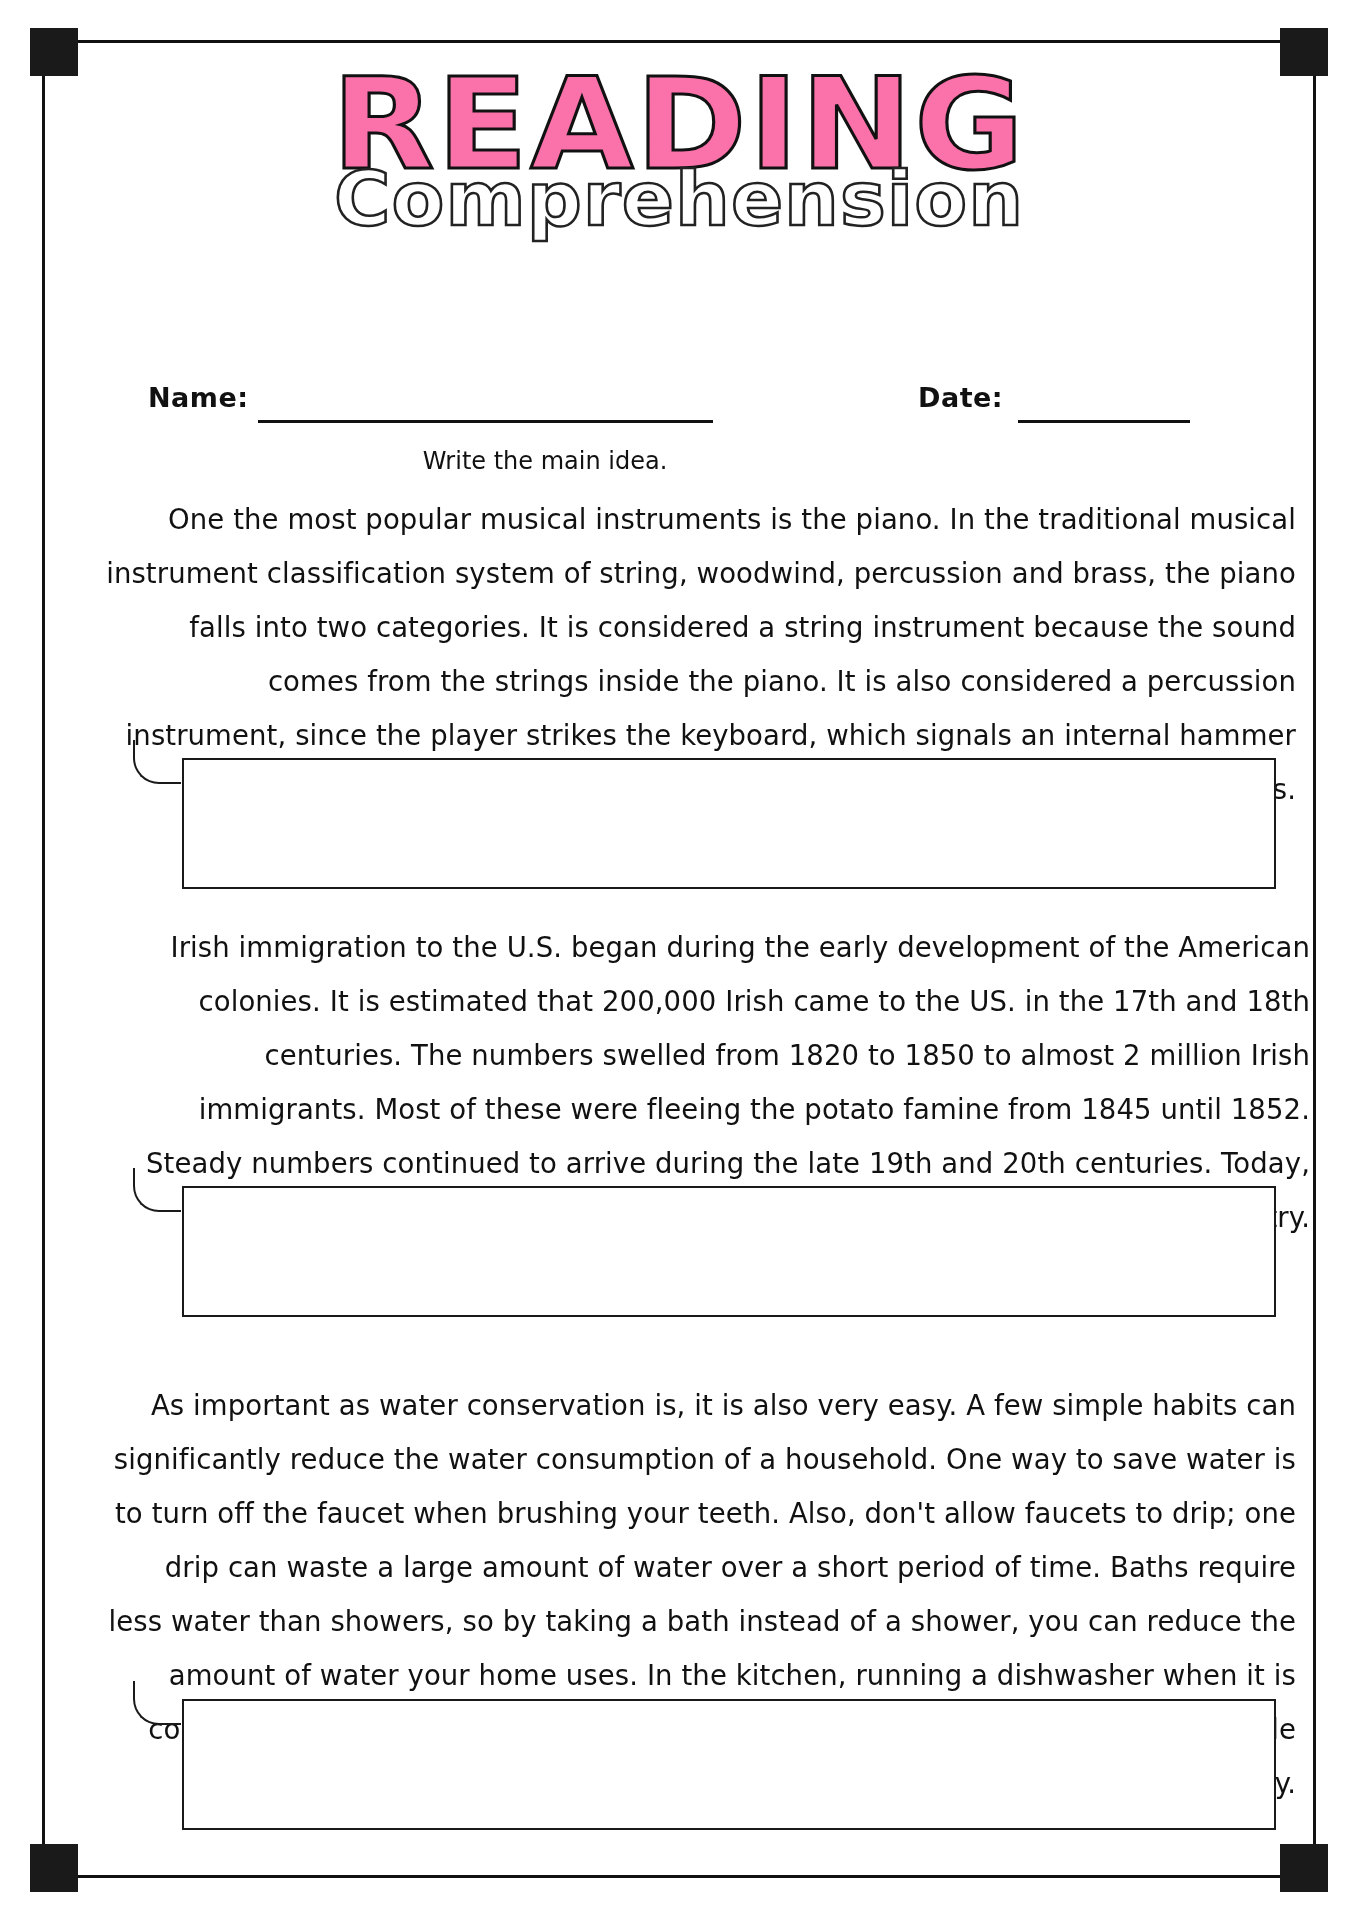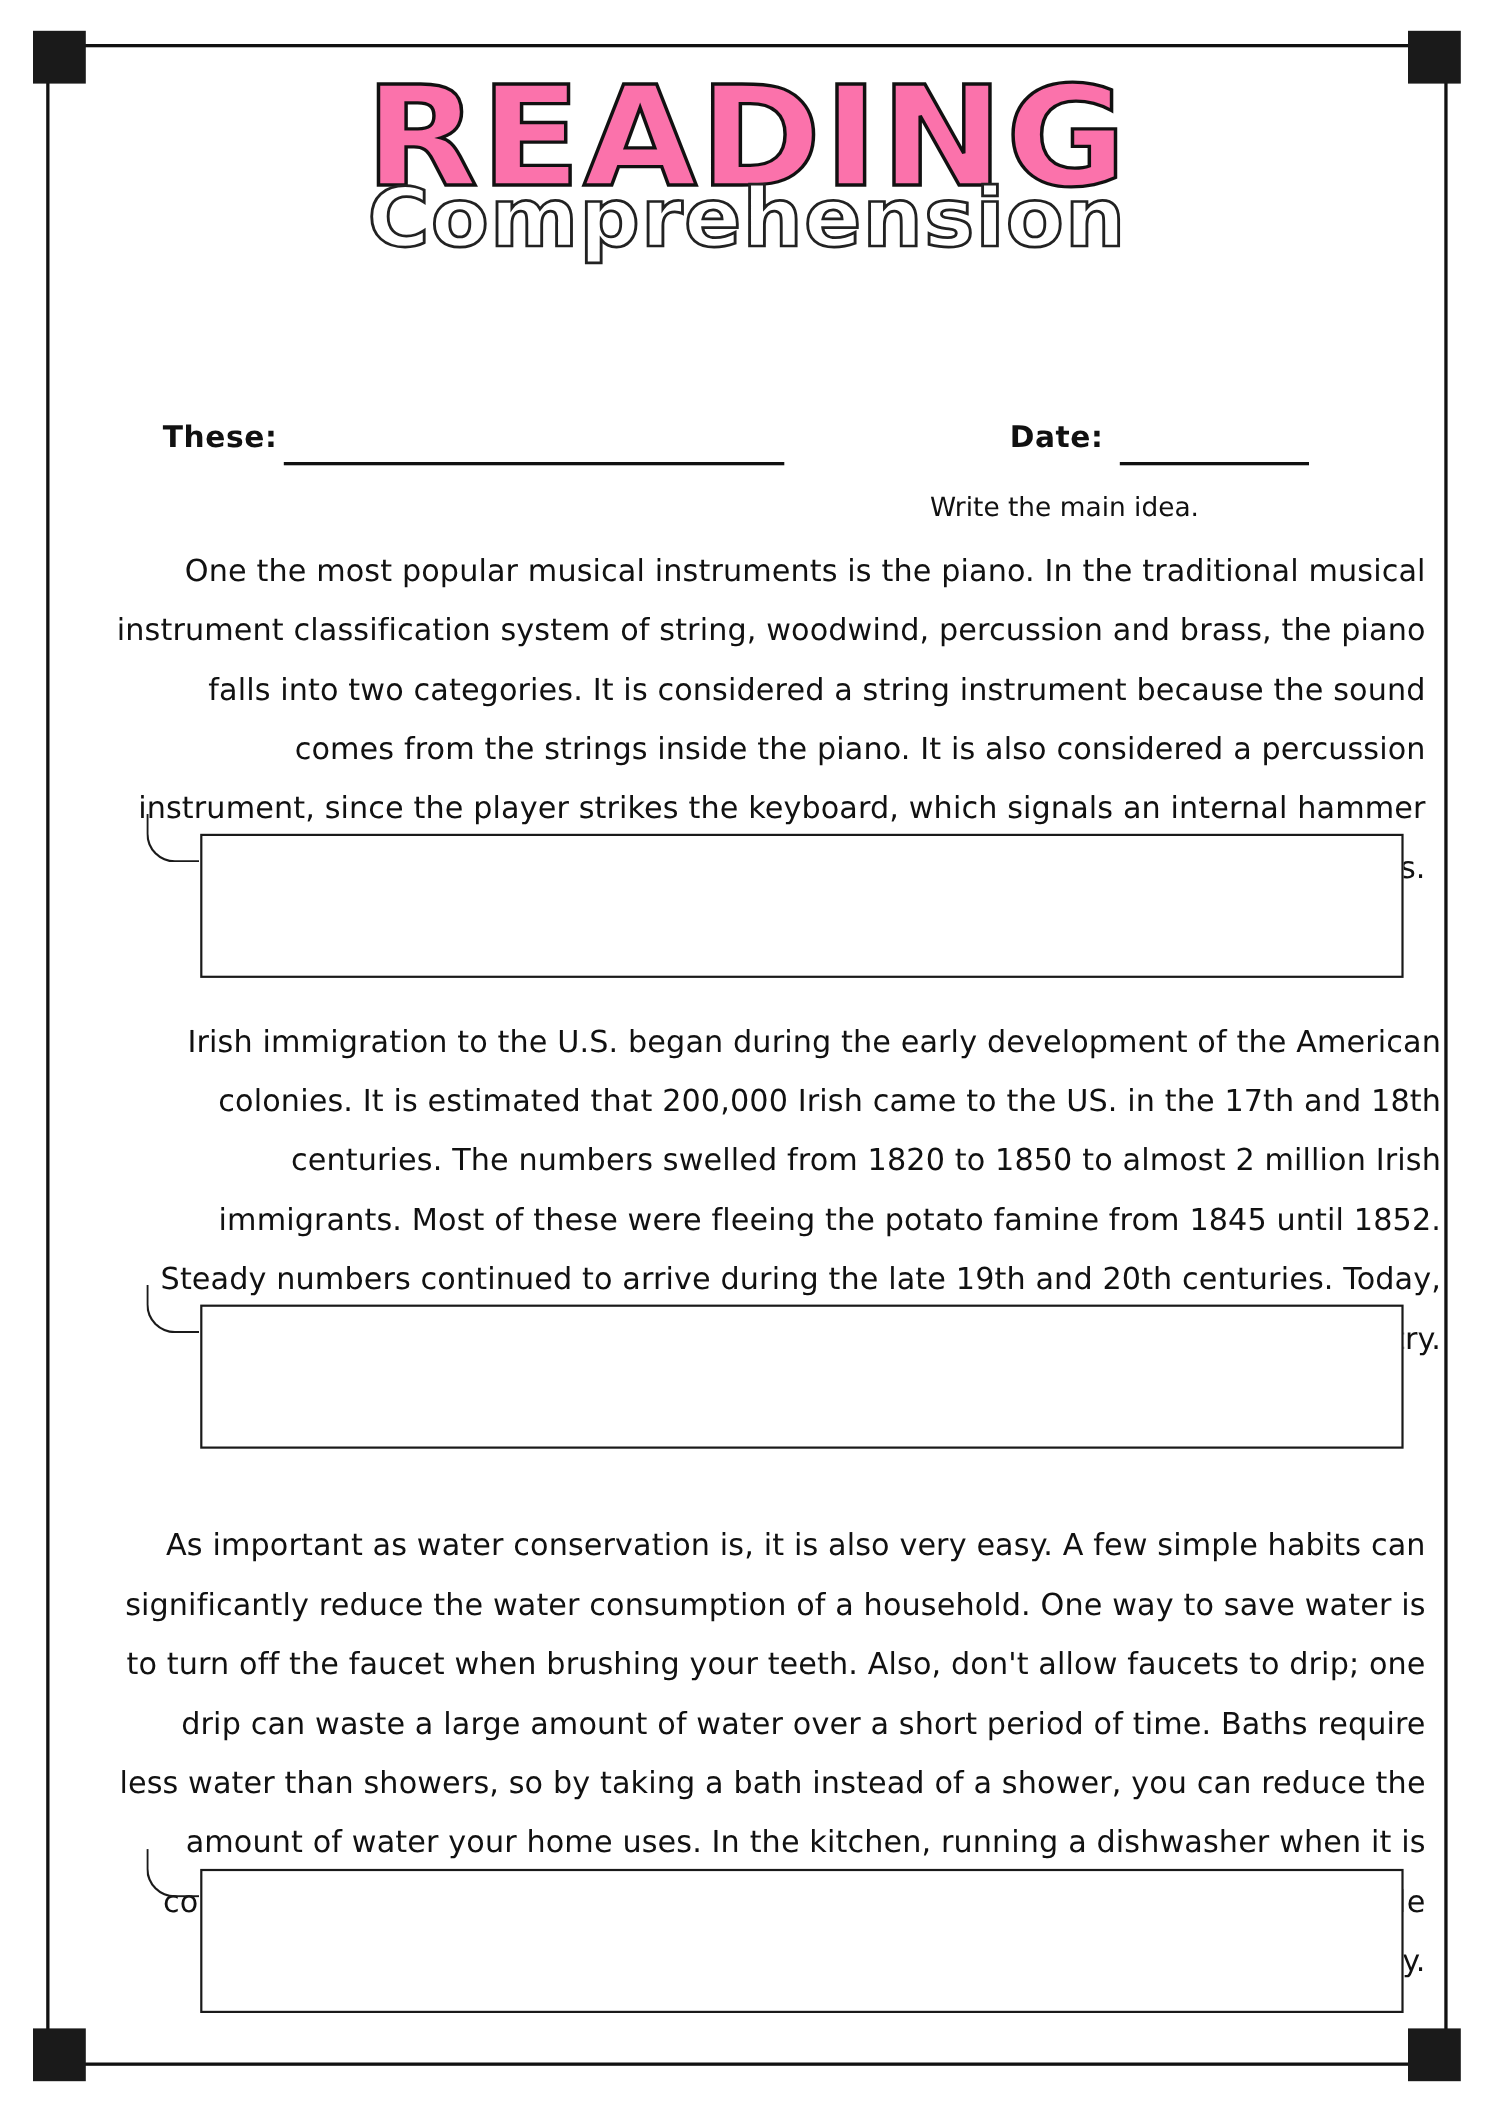--- a/index.html
+++ b/index.html
@@ -103,21 +103,21 @@
     height: 0;
   }
   .name-line { left: 258px; top: 40px; width: 455px; }
   .date-line { left: 1018px; top: 40px; width: 172px; }
 
   .instruction {
     position: absolute;
     left: 0;
     top: 447px;
     width: 1090px;
-    text-align: right;
+    text-align: center;
     font-size: 24px;
     color: #111111;
   }
 
   
   .passage {
     position: absolute;
     left: 106px;
     width: 1190px;
     font-size: 27.5px;
@@ -170,21 +170,21 @@
   <div class="corner tr"></div>
   <div class="corner bl"></div>
   <div class="corner br"></div>
 
   <div class="title-block">
     <div class="title-main">READING</div>
     <div class="title-sub">Comprehension</div>
   </div>
 
   <div class="meta-row">
-    <span class="meta-label name-label">These:</span>
+    <span class="meta-label name-label">Name:</span>
     <span class="meta-line name-line"></span>
     <span class="meta-label date-label">Date:</span>
     <span class="meta-line date-line"></span>
   </div>
 
   <div class="instruction">Write the main idea.</div>
 
   <div class="passage p1">One the most popular musical instruments is the piano. In the traditional musical instrument classification system of string, woodwind, percussion and brass, the piano falls into two categories. It is considered a string instrument because the sound comes from the strings inside the piano. It is also considered a percussion instrument, since the player strikes the keyboard, which signals an internal hammer to strike the strings.</div>
   <div class="hook h1"></div>
   <div class="answer-box a1"></div>

